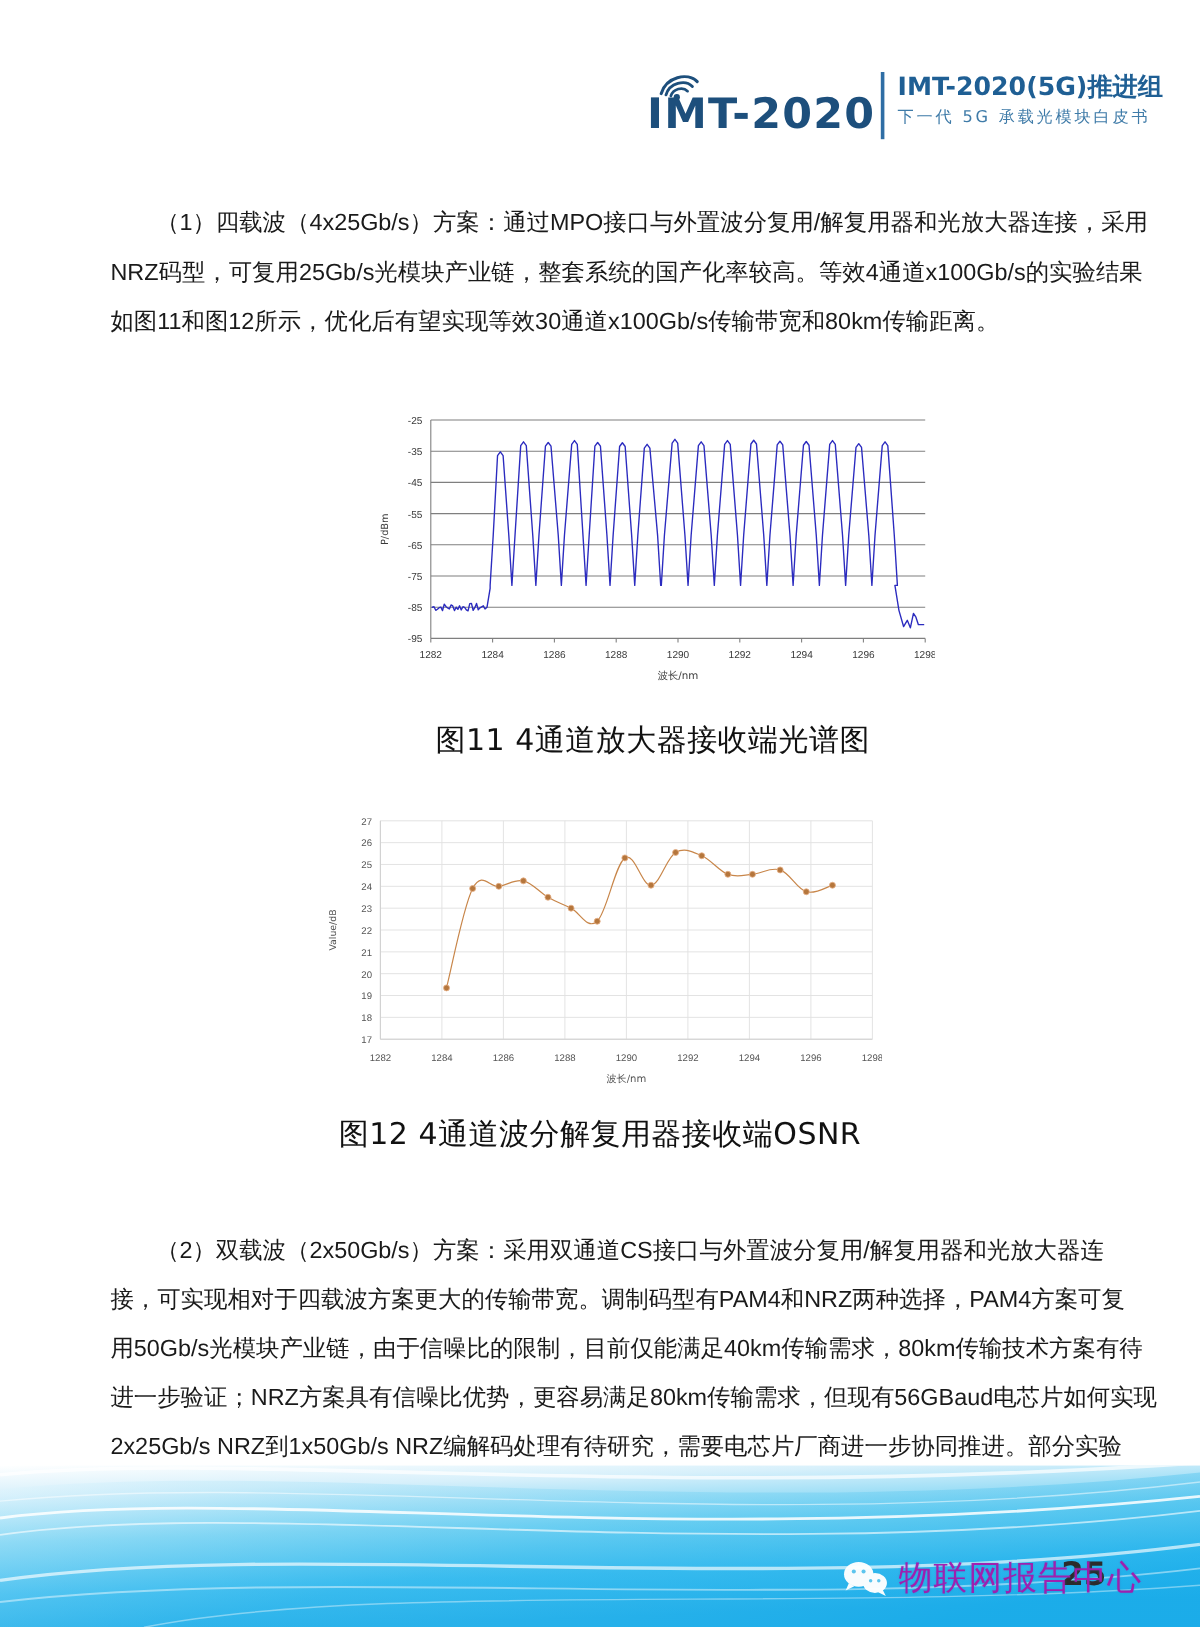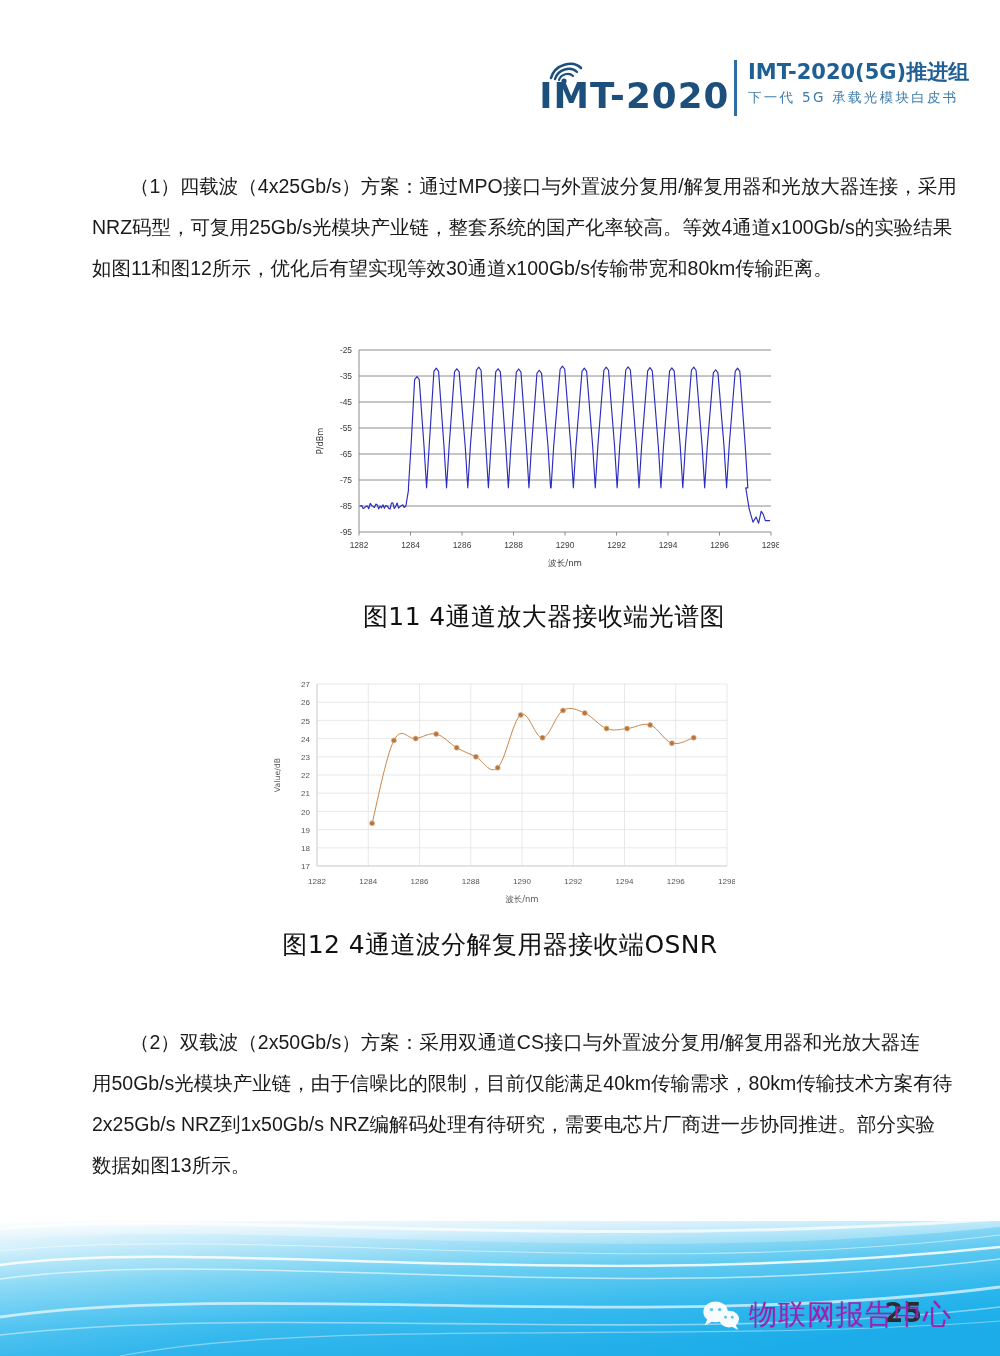--- a/index.html
+++ b/index.html
@@ -310,21 +310,23 @@
         <circle cx="385.13" cy="54.95" r="2.5" fill="#b5763c" stroke="#e6b088" stroke-width="0.7"></circle>
         <circle cx="406.91" cy="73.15" r="2.5" fill="#b5763c" stroke="#e6b088" stroke-width="0.7"></circle>
         <circle cx="428.69" cy="67.69" r="2.5" fill="#b5763c" stroke="#e6b088" stroke-width="0.7"></circle>
       </svg>
   </div>
   <div class="caption">图12  4通道波分解复用器接收端OSNR</div>
 </div>
 
 <div class="para" id="para-2">
   <span class="ln ind">（2）双载波（2x50Gb/s）方案：采用双通道CS接口与外置波分复用/解复用器和光放大器连</span>
+  <span class="ln">接，可实现相对于四载波方案更大的传输带宽。调制码型有PAM4和NRZ两种选择，PAM4方案可复</span>
   <span class="ln">用50Gb/s光模块产业链，由于信噪比的限制，目前仅能满足40km传输需求，80km传输技术方案有待</span>
+  <span class="ln">进一步验证；NRZ方案具有信噪比优势，更容易满足80km传输需求，但现有56GBaud电芯片如何实现</span>
   <span class="ln">2x25Gb/s NRZ到1x50Gb/s NRZ编解码处理有待研究，需要电芯片厂商进一步协同推进。部分实验</span>
   <span class="ln">数据如图13所示。</span>
 </div>
 
 <div class="footer">
   <svg class="footer-bg" viewBox="0 0 1000 135" preserveAspectRatio="none">
     <defs>
       <linearGradient id="fgrad" x1="0" y1="0" x2="0.25" y2="1">
         <stop offset="0%" stop-color="#ffffff"></stop>
         <stop offset="18%" stop-color="#d7f0fb"></stop>

